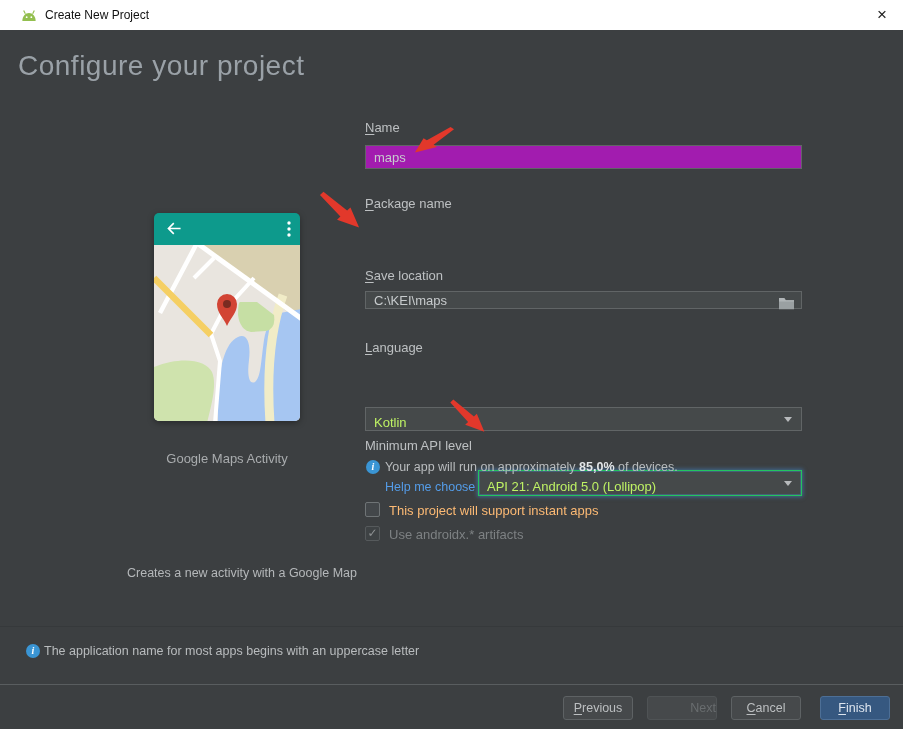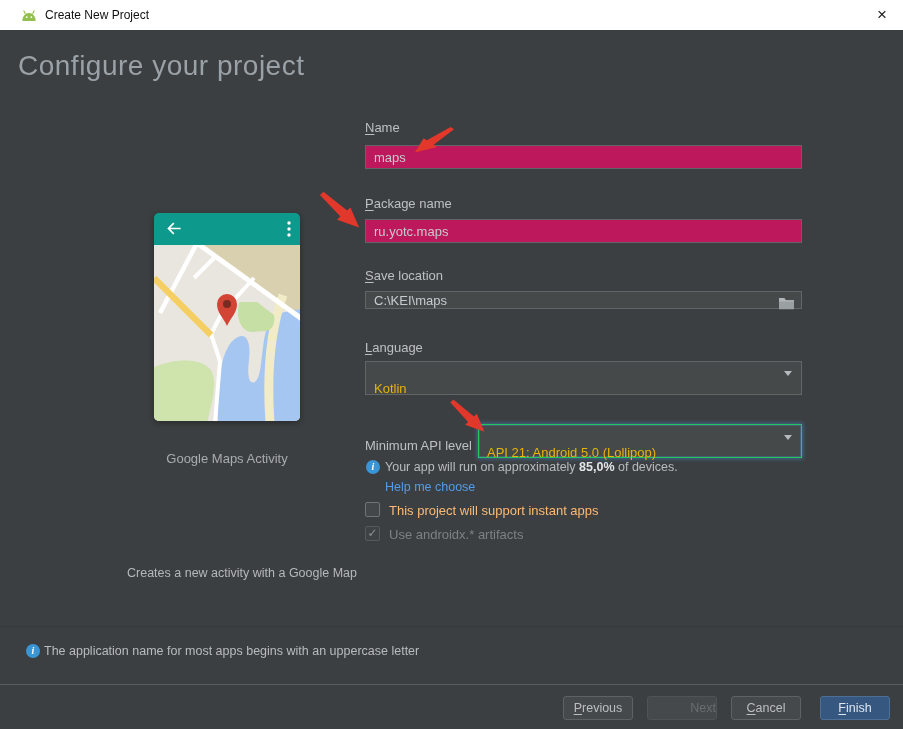--- a/index.html
+++ b/index.html
@@ -24,31 +24,31 @@
   .appbar .kebab { position:absolute; right:9px; top:8px; }
   .mapsvg { position:absolute; left:0; top:32px; }
   .template-name { position:absolute; left:154px; top:451px; width:146px; text-align:center;
       font-size:13px; color:#a9acae; }
   .template-desc { position:absolute; left:92px; top:566px; width:300px; text-align:center;
       font-size:12.5px; color:#b5b8ba; }
 
   
   .flabel { position:absolute; left:365px; font-size:13px; color:#bdc0c2; }
   .mn { text-decoration:underline; text-underline-offset:2px; }
-  .tfield { position:absolute; left:365px; width:437px; height:24px; background:#be185d;
+  .tfield { position:absolute; left:365px; width:437px; height:24px; background:#a21caf;
       border:1px solid #616566; color:#c7cbcd; font-size:13px; padding:0 8px;
       font-family:"Liberation Sans","DejaVu Sans",sans-serif; outline:none; }
   .fieldwrap { position:absolute; left:365px; width:437px; height:24px; }
   .fieldwrap input { position:absolute; left:0; top:0; width:437px; height:18px; background:#45494a;
       border:1px solid #616566; color:#c7cbcd; font-size:13px; padding:0 28px 0 8px;
       font-family:"Liberation Sans","DejaVu Sans",sans-serif; outline:none; }
   .folder-btn { position:absolute; right:7px; top:5px; width:17px; height:14px; cursor:pointer; }
 
-  .combo { position:absolute; background:#45494a; border:1px solid #616566; color:#eab308;
-      font-size:13px; line-height:22px; padding:16px 8px; cursor:pointer; }
+  .combo { position:absolute; background:#45494a; border:1px solid #616566; color:#bef264;
+      font-size:13px; line-height:22px; padding:4px 8px; cursor:pointer;margin-top:46px; }
   .combo .arrow { position:absolute; right:9px; top:9px; width:0; height:0;
       border-left:4.5px solid transparent; border-right:4.5px solid transparent;
       border-top:5.5px solid #b7babc; }
   .combo.focused { border:1px solid #22c55e; box-shadow:0 0 4px 1px rgba(70,140,210,.55), inset 0 0 0 1px rgba(70,140,210,.35); }
 
   .info-icon { position:absolute; width:14px; height:14px; border-radius:50%; background:#3a95d4;
       color:#fff; font-size:10px; font-weight:bold; text-align:center; line-height:14px;
       font-family:"Liberation Serif","DejaVu Serif",serif; font-style:italic; }
   .api-note { position:absolute; left:385px; top:460px; font-size:12.5px; color:#b9bcbe; }
   .api-note b { color:#e3e6e8; }
@@ -126,21 +126,20 @@
       <circle cx="73" cy="59" r="4" fill="#7a2b21"></circle>
     </svg>
   </div>
   <div class="template-name">Google Maps Activity</div>
   <div class="template-desc">Creates a new activity with a Google Map</div>
 
   <div class="flabel" style="top:120px;"><span class="mn">N</span><span>ame</span></div>
   <input class="tfield" style="top: 145px;" value="maps">
 
   <div class="flabel" style="top:196px;"><span class="mn">P</span><span>ackage name</span></div>
-  <input class="tfield" style="top: 219px;" value="ru.yotc.maps">
 
   <div class="flabel" style="top:268px;"><span class="mn">S</span><span>ave location</span></div>
   <div class="fieldwrap" style="top:291px;">
     <input value="C:\KEI\maps" style="">
     <span class="folder-btn">
       <svg width="17" height="14" viewBox="0 0 17 14">
         <path d="M1,2 h5.2 l1.6,2.2 H16 v9 H1 Z" fill="#9aa0a2"></path>
         <path d="M1,2 h5.2 l1.6,2.2 H16 v1.4 H1 Z" fill="#b0b5b7"></path>
       </svg>
     </span>

